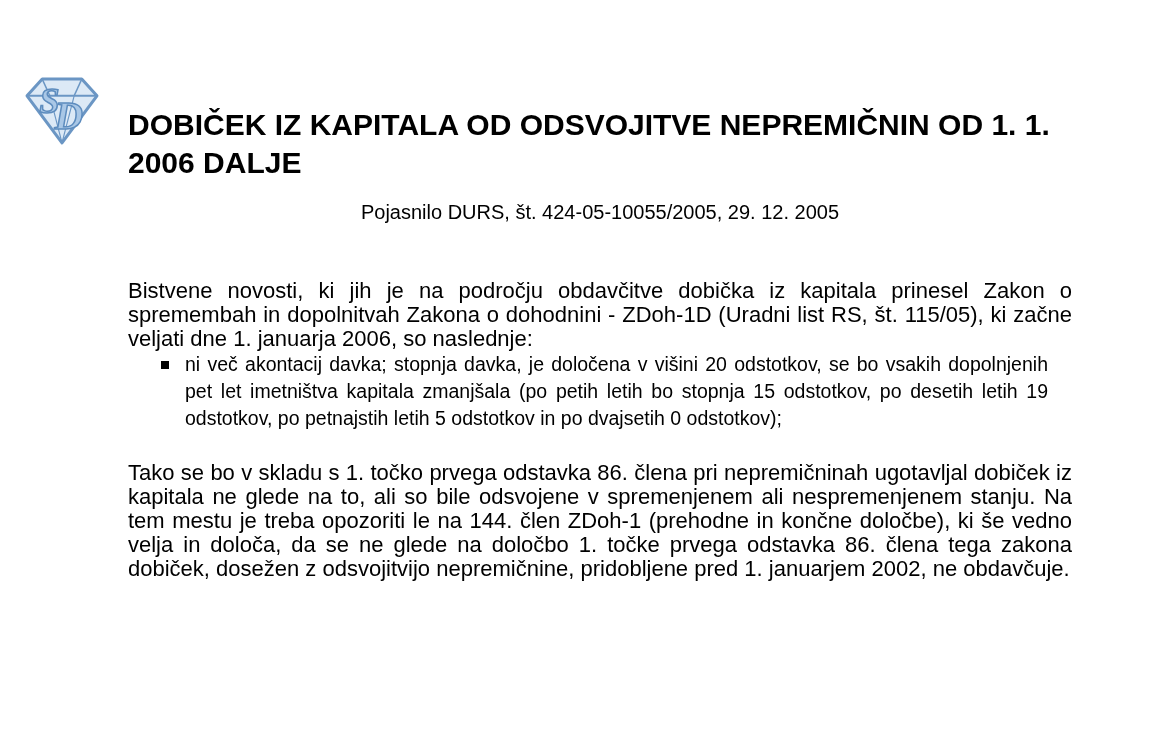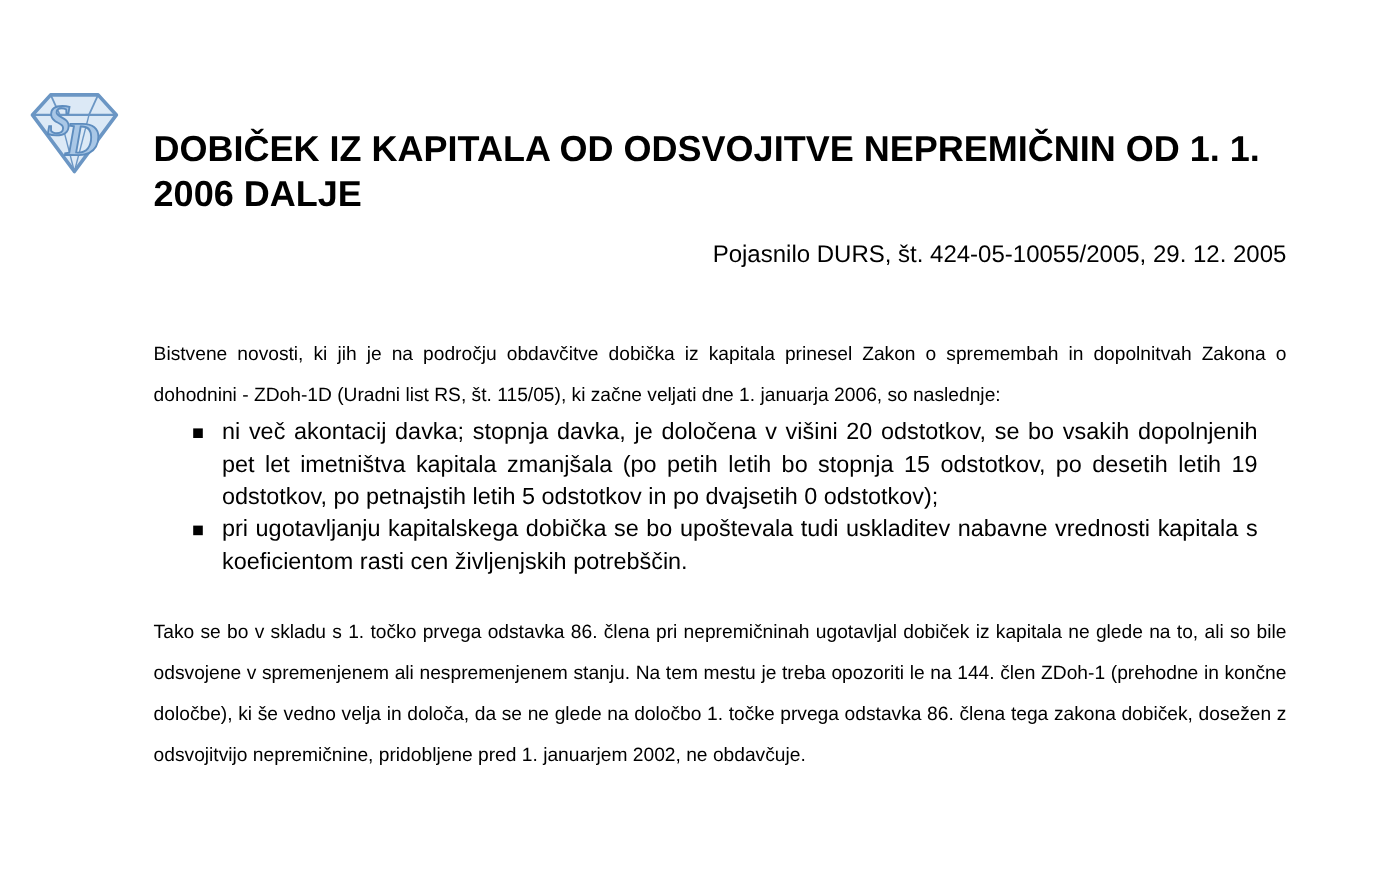--- a/index.html
+++ b/index.html
@@ -30,25 +30,25 @@
     font-size: 30px;
     line-height: 38px;
     font-weight: bold;
     text-align: left;
     letter-spacing: 0px;
   }
   .doc-subtitle {
     margin-top: 17px;
     font-size: 20px;
     line-height: 27px;
-    text-align: right;
+    text-align: center;
   }
   .para {
-    font-size: 16px;
-    line-height: 34px;
+    font-size: 22px;
+    line-height: 24px;
     text-align: justify;
   }
   .para-1 { margin-top: 53px; }
   .para-2 { margin-top: 29px; }
   ul.bullet-list {
     list-style: none;
     margin-left: 33px;
     width: 887px;
   }
   ul.bullet-list li {
@@ -90,19 +90,18 @@
   <div class="content">
 
     <h1 class="doc-title">DOBIČEK IZ KAPITALA OD ODSVOJITVE NEPREMIČNIN OD 1. 1. 2006 DALJE</h1>
 
     <p class="doc-subtitle">Pojasnilo DURS, št. 424-05-10055/2005, 29. 12. 2005</p>
 
     <p class="para para-1">Bistvene novosti, ki jih je na področju obdavčitve dobička iz kapitala prinesel Zakon o spremembah in dopolnitvah Zakona o dohodnini - ZDoh-1D (Uradni list RS, št. 115/05), ki začne veljati dne 1. januarja 2006, so naslednje:</p>
 
     <ul class="bullet-list">
       <li>ni več akontacij davka; stopnja davka, je določena v višini 20 odstotkov, se bo vsakih dopolnjenih pet let imetništva kapitala zmanjšala (po petih letih bo stopnja 15 odstotkov, po desetih letih 19 odstotkov, po petnajstih letih 5 odstotkov in po dvajsetih 0 odstotkov);</li>
-      <li>pri ugotavljanju kapitalskega dobička se bo upoštevala tudi uskladitev nabavne vrednosti kapitala s koeficientom rasti cen življenjskih potrebščin.</li>
     </ul>
 
     <p class="para para-2">Tako se bo v skladu s 1. točko prvega odstavka 86. člena pri nepremičninah ugotavljal dobiček iz kapitala ne glede na to, ali so bile odsvojene v spremenjenem ali nespremenjenem stanju. Na tem mestu je treba opozoriti le na 144. člen ZDoh-1 (prehodne in končne določbe), ki še vedno velja in določa, da se ne glede na določbo 1. točke prvega odstavka 86. člena tega zakona dobiček, dosežen z odsvojitvijo nepremičnine, pridobljene pred 1. januarjem 2002, ne obdavčuje.</p>
 
   </div>
 </div>
 
 </body></html>

